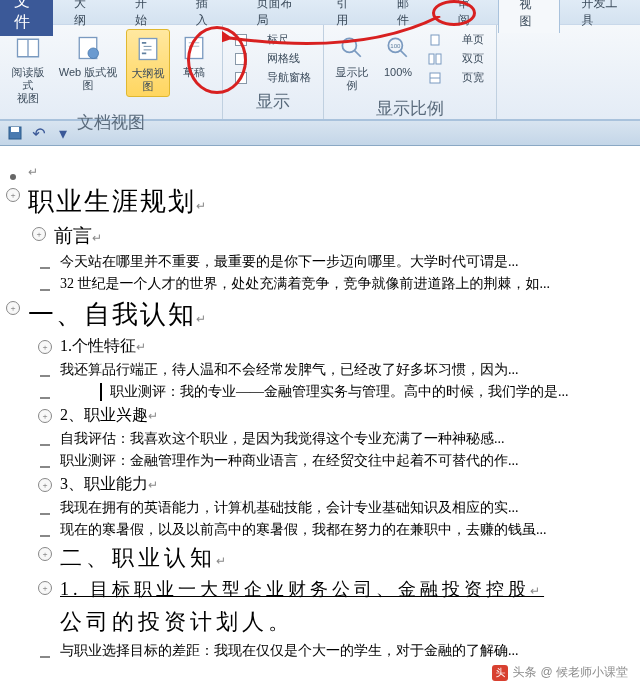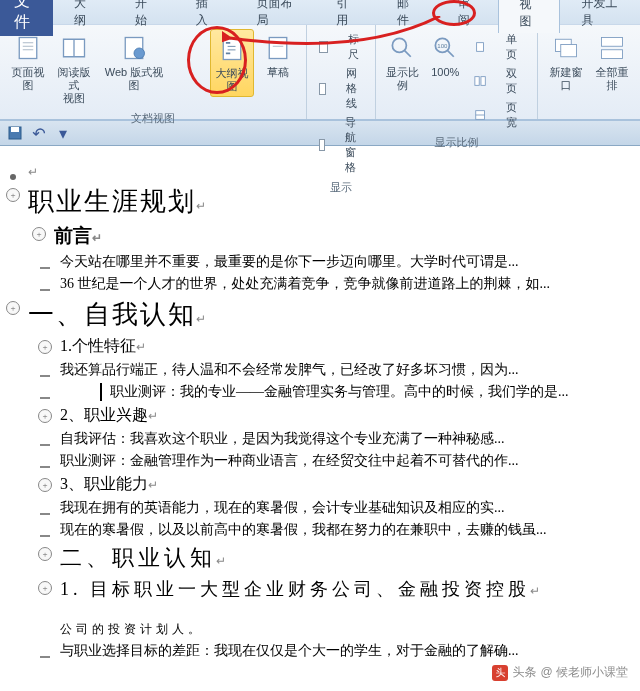--- a/index.html
+++ b/index.html
@@ -6,49 +6,49 @@
     body { font-family: "Microsoft YaHei", SimSun, sans-serif; width: 640px; height: 691px; background: #fff; overflow: hidden; position: relative; }
     
     .ribbon { background: linear-gradient(#e8f0f8, #d8e4f0); border-bottom: 1px solid #a9c2dc; }
     .tabs { display: flex; align-items: center; height: 24px; font-size: 12px; background: linear-gradient(#e0ebf6, #d4e2f0); }
     .tab-file { background: #3b5998; color: #fff; padding: 3px 14px; font-size: 16px; }
     .tab { padding: 3px 21px; color: #3b4b5b; cursor: pointer; position: relative; }
     .tab.active { background: #f5f8fb; border: 1px solid #a9c2dc; border-bottom: none; }
     
     .ribbon-body { display: flex; height: 95px; background: linear-gradient(#f5f8fb, #e4ecf6); border-top: 1px solid #c8d8ea; }
     .group { border-right: 1px solid #c0d0e0; padding: 4px 6px; display: flex; flex-direction: column; justify-content: space-between; }
-    .group-label { text-align: center; font-size: 11px; color: #5a6b7c; padding: 2px 0; }
+    .group-label { text-align: center; font-size: 17px; color: #5a6b7c; padding: 2px 0; }
     .group-items { display: flex; gap: 2px; flex: 1; align-items: flex-start; }
     
     .big-btn { width: 44px; display: flex; flex-direction: column; align-items: center; padding: 3px 2px; font-size: 11px; color: #3b4b5b; cursor: pointer; border-radius: 3px; }
-    .big-btn.highlighted { background: linear-gradient(#ffe8a0, #ffd660); border: 1px solid #e0b830; margin-left: 38px; }
+    .big-btn.highlighted { background: linear-gradient(#ffe8a0, #ffd660); border: 1px solid #e0b830; }
     .big-btn .ico { width: 32px; height: 32px; margin-bottom: 2px; display: flex; align-items: center; justify-content: center; }
     .big-btn .lbl { text-align: center; line-height: 1.2; }
     
     .small-row { display: flex; flex-direction: column; gap: 2px; padding: 2px 4px; }
     .small-item { display: flex; align-items: center; gap: 20px; font-size: 11px; color: #3b4b5b; cursor: pointer; padding: 1px 2px; }
     .chk { width: 12px; height: 12px; border: 1px solid #8898a8; background: #fff; display: inline-block; }
     
     .qat { height: 26px; background: linear-gradient(#d8e4f0, #c4d6e8); border-top: 1px solid #a9c2dc; border-bottom: 1px solid #8aa8c4; display: flex; align-items: center; padding: 0 6px; gap: 6px; }
     .qat-btn { width: 18px; height: 18px; display: flex; align-items: center; justify-content: center; cursor: pointer; color: #3b5998; }
     
     .document { background: #fff; padding: 16px 0 0 0; height: 546px; overflow: hidden; font-family: SimSun, serif; }
     .outline-row { display: flex; align-items: flex-start; padding: 2px 0; }
     .expand-col { width: 26px; display: flex; justify-content: center; padding-top: 4px; }
     .expand-ico { width: 14px; height: 14px; border: 1px solid #888; border-radius: 50%; display: flex; align-items: center; justify-content: center; font-size: 9px; color: #666; background: #f8f8f8; cursor: pointer; }
     .bullet-ico { width: 10px; height: 10px; background: #888; border-radius: 50%; margin-top: 6px; }
     .dash-ico { width: 10px; height: 2px; background: #888; margin-top: 10px; }
     .content-col { flex: 1; padding-left: 2px; }
     .h1 { font-size: 26px; font-family: Liberation Serif, serif; letter-spacing: 2px; }
-    .h2 { font-size: 19px; font-weight: bold; }
+    .h2 { font-size: 19px; font-weight: normal; }
     .h2b { font-size: 22px; font-family: SimSun; letter-spacing: 1px; }
     .h3 { font-size: 16px; }
-    .h3b { font-size: 18px; letter-spacing: 4px; }
+    .h3b { font-size: 18px; letter-spacing: 4px; text-decoration: underline; }
     .body-text { font-size: 14px; white-space: nowrap; overflow: hidden; }
-    .body-text2 { font-size: 12px; white-space: nowrap; overflow: hidden; line-height: 1.5; margin-top: 15px; }
+    .body-text2 { font-size: 22px; white-space: nowrap; overflow: hidden; line-height: 1.5; }
     .wide-space { letter-spacing: 4px; }
     .cursor-line { border-left: 2px solid #000; padding-left: 8px; margin-left: 40px; }
     .para-mark { color: #888; font-size: 12px; }
     
     .annotation-arrow { position: absolute; top: 16px; left: 222px; width: 230px; height: 30px; pointer-events: none; z-index: 10; }
     .annotation-circle { position: absolute; top: 26px; left: 187px; width: 60px; height: 68px; border: 3px solid #d82020; border-radius: 50%; pointer-events: none; z-index: 10; }
     .annotation-circle2 { position: absolute; top: 0px; left: 432px; width: 44px; height: 26px; border: 3px solid #d82020; border-radius: 50%; pointer-events: none; z-index: 10; }
     
     .watermark { position: absolute; bottom: 10px; right: 12px; font-size: 12px; color: rgba(60,60,60,0.6); display: flex; align-items: center; gap: 4px; }
     .wm-logo { width: 16px; height: 16px; background: #d84030; border-radius: 3px; color: #fff; font-size: 10px; display: flex; align-items: center; justify-content: center; }
@@ -70,31 +70,20 @@
     <div class="tab">引用</div>
     <div class="tab">邮件</div>
     <div class="tab">审阅</div>
     <div class="tab active">视图</div>
     <div class="tab">开发工具</div>
   </div>
 
   <div class="ribbon-body">
     <div class="group">
       <div class="group-items">
-        <div class="big-btn">
-          <div class="ico">
-              <svg class="doc-ico" viewBox="0 0 32 32">
-                <rect x="6" y="4" width="20" height="24" fill="#fff" stroke="#7a9ac0" stroke-width="1.5"></rect>
-                <line x1="10" y1="10" x2="22" y2="10" stroke="#a0b0c0"></line>
-                <line x1="10" y1="14" x2="22" y2="14" stroke="#a0b0c0"></line>
-                <line x1="10" y1="18" x2="22" y2="18" stroke="#a0b0c0"></line>
-              </svg>
-            </div>
-          <div class="lbl">页面视图</div>
-        </div>
         <div class="big-btn">
           <div class="ico">
               <svg class="doc-ico" viewBox="0 0 32 32">
                 <path d="M4 6 L16 6 L16 26 L4 26 Z M16 6 L28 6 L28 26 L16 26 Z" fill="#fff" stroke="#7a9ac0" stroke-width="1.5"></path>
               </svg>
             </div>
           <div class="lbl" style="white-space:pre-line">阅读版式
 视图</div>
         </div>
         <div class="big-btn" style="width:72px">
@@ -191,40 +180,20 @@
                 <line x1="2" y1="7" x2="12" y2="7" stroke="#7a9ac0"></line>
               </svg>
               <span>页宽</span>
             </div>
         </div>
       </div>
       <div class="group-label">显示比例</div>
     </div>
 
     <div class="group" style="border-right:none">
-      <div class="group-items">
-        <div class="big-btn">
-          <div class="ico">
-              <svg class="doc-ico" viewBox="0 0 32 32">
-                <rect x="4" y="6" width="18" height="14" fill="#fff" stroke="#7a9ac0"></rect>
-                <rect x="10" y="12" width="18" height="14" fill="#fff" stroke="#7a9ac0"></rect>
-              </svg>
-            </div>
-          <div class="lbl">新建窗口</div>
-        </div>
-        <div class="big-btn">
-          <div class="ico">
-              <svg class="doc-ico" viewBox="0 0 32 32">
-                <rect x="4" y="4" width="24" height="10" fill="#fff" stroke="#7a9ac0"></rect>
-                <rect x="4" y="18" width="24" height="10" fill="#fff" stroke="#7a9ac0"></rect>
-              </svg>
-            </div>
-          <div class="lbl">全部重排</div>
-        </div>
-      </div>
       <div class="group-label">&nbsp;</div>
     </div>
   </div>
 </div>
 
 <div class="qat">
   <div class="qat-btn">
       <svg width="14" height="14" viewBox="0 0 14 14">
         <rect x="1" y="1" width="12" height="12" fill="#4a7ab0" stroke="#2a5a8a"></rect>
         <rect x="3" y="1" width="8" height="5" fill="#fff"></rect>
@@ -265,21 +234,21 @@
       </div>
       <div class="content-col">
         <div class="body-text">今天站在哪里并不重要，最重要的是你下一步迈向哪里。大学时代可谓是...</div>
       </div>
     </div>
     <div class="outline-row indent-2">
       <div class="expand-col">
         <div class="dash-ico"></div>
       </div>
       <div class="content-col">
-        <div class="body-text">36 世纪是一个人才的世界，处处充满着竞争，竞争就像前进道路上的荆棘，如...</div>
+        <div class="body-text">32 世纪是一个人才的世界，处处充满着竞争，竞争就像前进道路上的荆棘，如...</div>
       </div>
     </div>
     <div class="outline-row indent-0">
       <div class="expand-col">
         <div class="expand-ico">+</div>
       </div>
       <div class="content-col">
         <div class="h1">一、自我认知<span class="para-mark">↵</span></div>
       </div>
     </div>
@@ -337,21 +306,21 @@
       </div>
       <div class="content-col">
         <div class="h3">3、职业能力<span class="para-mark">↵</span></div>
       </div>
     </div>
     <div class="outline-row indent-2">
       <div class="expand-col">
         <div class="dash-ico"></div>
       </div>
       <div class="content-col">
-        <div class="body-text">我现在拥有的英语能力，现在的寒暑假，会计专业基础知识及相应的实...</div>
+        <div class="body-text">我现在拥有的英语能力，计算机基础技能，会计专业基础知识及相应的实...</div>
       </div>
     </div>
     <div class="outline-row indent-2">
       <div class="expand-col">
         <div class="dash-ico"></div>
       </div>
       <div class="content-col">
         <div class="body-text">现在的寒暑假，以及以前高中的寒暑假，我都在努力的在兼职中，去赚的钱虽...</div>
       </div>
     </div>

